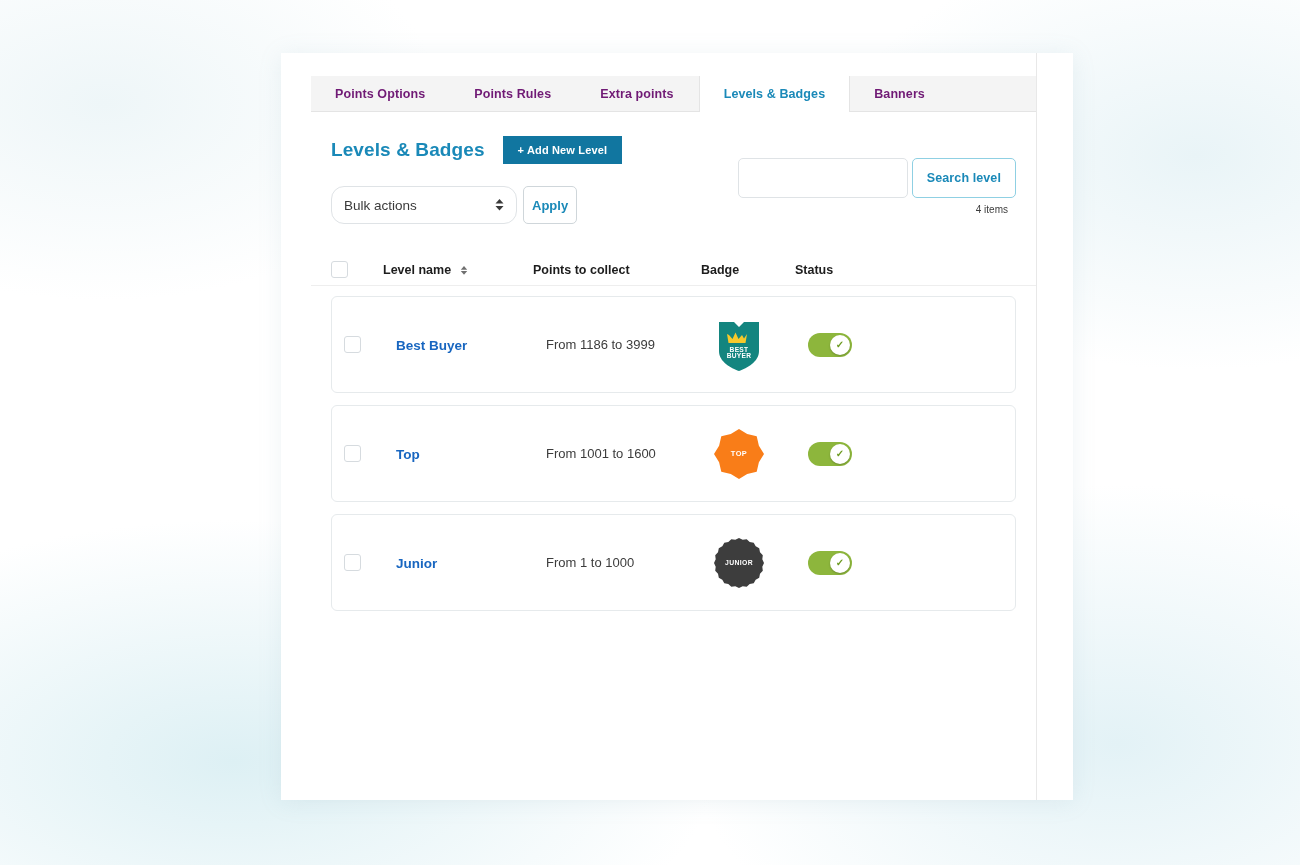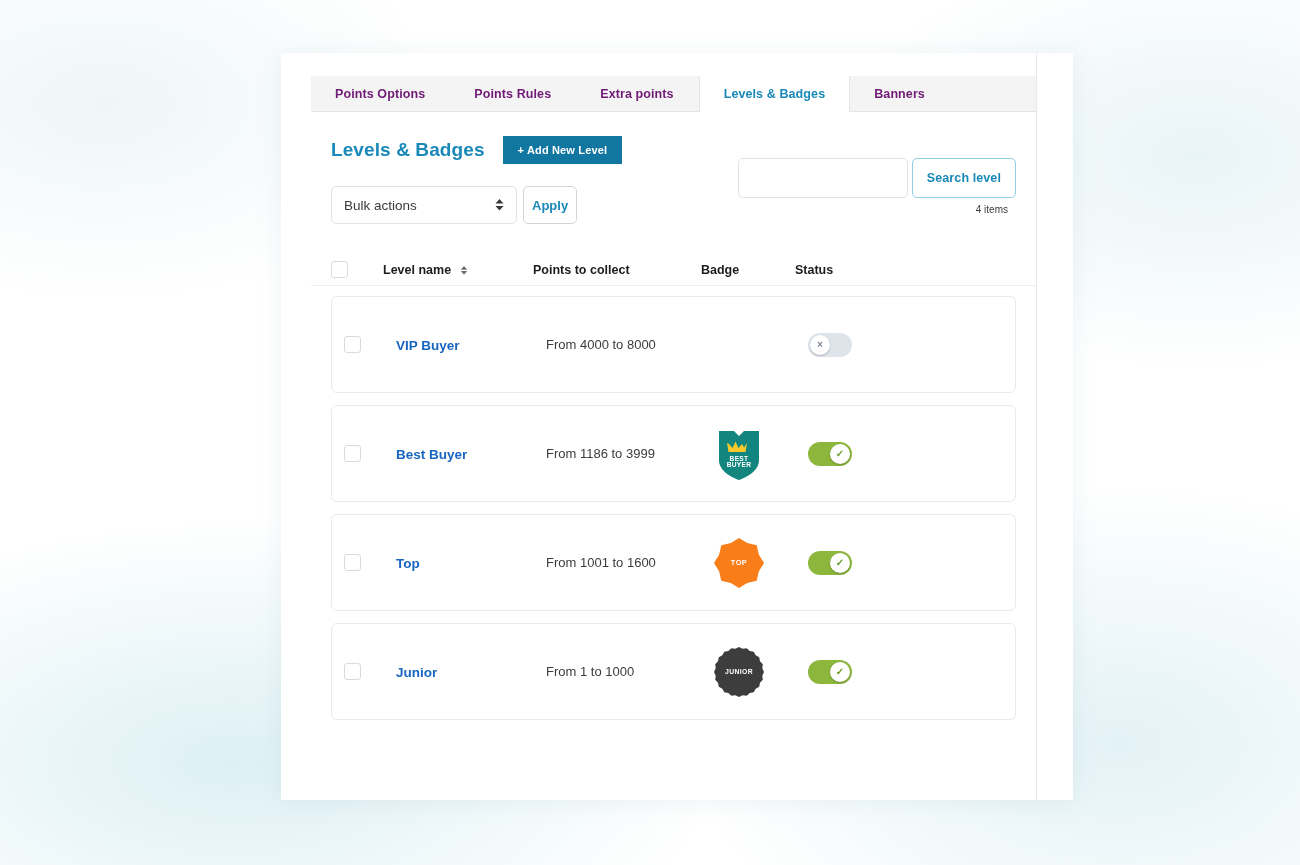--- a/index.html
+++ b/index.html
@@ -82,21 +82,21 @@
     padding:0 14px; cursor:pointer; letter-spacing:.1px;
   }
   .items-count {
     position:absolute; right:28px; top:92px;
     font-size:10px; color:#3c3c3c;
   }
   
   .bulk-row { display:flex; align-items:center; padding:22px 20px 0 20px; }
   .bulk-select {
     position:relative; width:186px; height:38px;
-    border:1px solid #dfe3e6; border-radius:5px;
+    border:1px solid #dfe3e6; border-radius:13px;
     background:#ffffff; display:flex; align-items:center;
     padding:0 12px; cursor:pointer;
   }
   .bulk-select span { font-size:13.5px; color:#3a3a3a; }
   .sel-arrows {
     position:absolute; right:12px; top:50%; transform:translateY(-50%);
     display:flex; flex-direction:column; gap:2px; color:#767676;
   }
   .apply-btn {
     margin-left:6px; height:38px;
@@ -218,33 +218,20 @@
     <div class="col-pts th">Points to collect</div>
     <div class="col-badge th">Badge</div>
     <div class="col-stat th">Status</div>
   </div>
 
   <div class="rows" id="rows">
       <div class="row-card">
         <div class="col-check">
           <div class="cbx"></div>
         </div>
-        <div class="col-name"><a class="lvl-name" href="#" style="text-decoration: none;">VIP Buyer</a></div>
-        <div class="col-pts pts-text">From 4000 to 8000</div>
-        <div class="badge-cell"></div>
-        <div class="col-stat">
-          <div class="toggle off">
-            <div class="knob">×</div>
-          </div>
-        </div>
-      </div>
-      <div class="row-card">
-        <div class="col-check">
-          <div class="cbx"></div>
-        </div>
         <div class="col-name"><a class="lvl-name" href="#" style="text-decoration: none;">Best Buyer</a></div>
         <div class="col-pts pts-text">From 1186 to 3999</div>
         <div class="badge-cell">
           <div class="badge"><svg width="50" height="54" viewBox="0 0 50 54">
               <path d="M5 4 H20 L25 9 L30 4 H45 V33 C45 44 33 50 25 53 C17 50 5 44 5 33 Z" fill="#13857f"></path>
               <path d="M15 17 l3.5 4 3-6.5 3 6.5 3.5-4 2 3.5 3-4.5 -1.5 9 h-17 l-1.5-9 z" fill="#f7c92b"></path>
               <rect x="16" y="30" width="18" height="1.2" fill="#f7c92b" opacity=".0"></rect>
             </svg><div class="bd-text" style="top:29px;font-size:6.6px;letter-spacing:.3px">BEST<br>BUYER</div></div>
         </div>
         <div class="col-stat">

